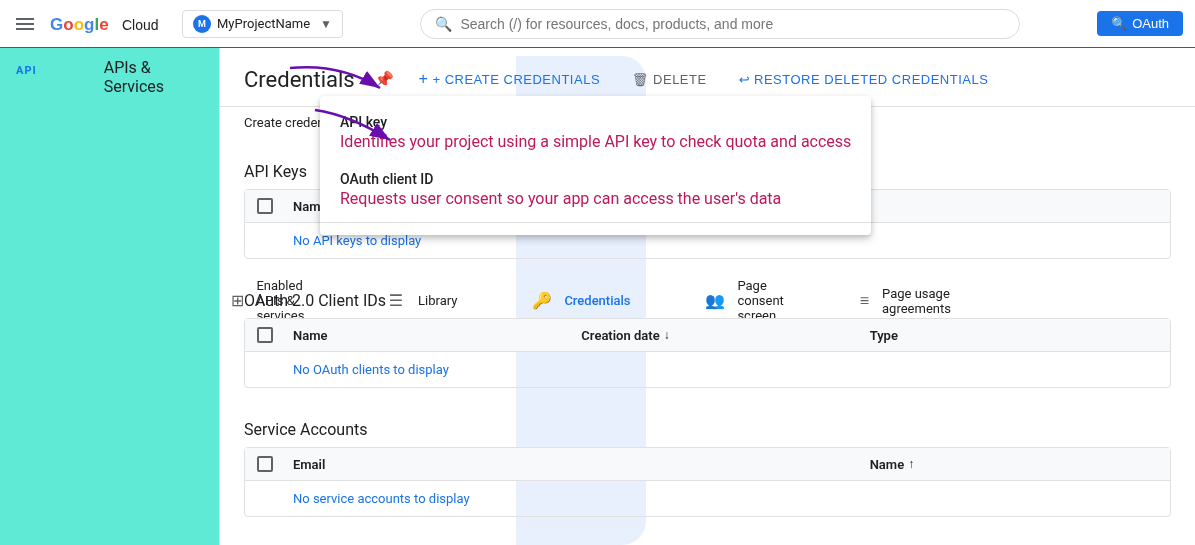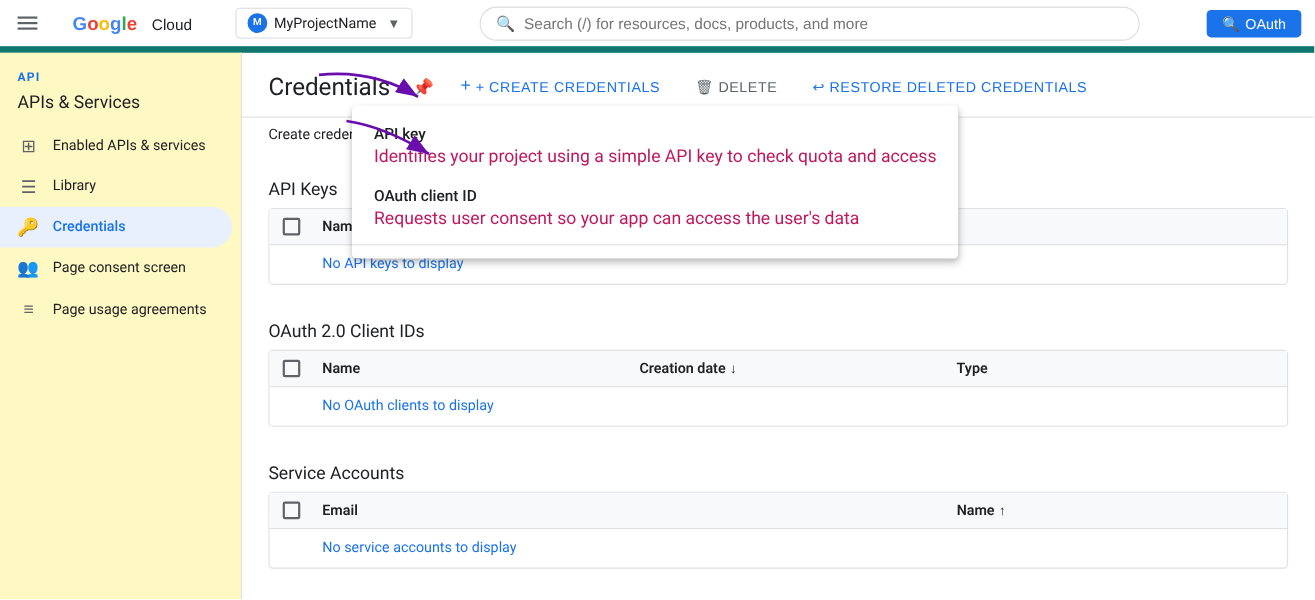--- a/index.html
+++ b/index.html
@@ -1,21 +1,21 @@
 <!DOCTYPE html>
 <html><head>
   <meta charset="utf-8">
   <style>
     * { box-sizing: border-box; margin: 0; padding: 0; }
     body { font-family: 'Google Sans', Roboto, Arial, sans-serif; font-size: 14px; color: #202124; background: #fff; overflow: hidden; }
 
     
     .top-navbar {
       display: flex; align-items: center; height: 48px;
-      border-bottom: 6px solid #0f766e; padding: 0 12px; gap: 28px;
+      border-bottom: 1px solid #0f766e; padding: 0 12px; gap: 12px;
     }
     .hamburger { cursor: pointer; padding: 4px; }
     .hamburger span { display: block; width: 18px; height: 2px; background: #5f6368; margin: 3px 0; }
     .google-cloud-logo { display: flex; align-items: center; gap: 6px; font-size: 14px; font-weight: 500; color: #202124; white-space: nowrap; }
     .project-selector {
       display: flex; align-items: center; gap: 6px;
       border: 1px solid #dadce0; border-radius: 4px;
       padding: 4px 10px; cursor: pointer; font-size: 13px; color: #202124;
       background: #fff; min-width: 160px;
     }
@@ -32,21 +32,21 @@
       white-space: nowrap;
     }
     .search-icon-svg { color: #5f6368; }
 
     
     .layout { display: flex; height: calc(100vh - 48px); }
 
     
     .sidebar {
       width: 220px; min-width: 220px; border-right: 1px solid #e0e0e0;
-      display: flex; flex-direction: column; padding-top: 8px; background: #fef9c3;
+      display: flex; padding-top: 8px; background: #5eead4; gap: 35px;
     }
     .sidebar-api-label {
       font-size: 11px; font-weight: 700; color: #1a73e8; padding: 8px 16px 4px;
       letter-spacing: 1px;
     }
     .sidebar-title { font-size: 16px; font-weight: 400; color: #202124; padding: 2px 16px 12px; }
     .sidebar-item {
       display: flex; align-items: center; gap: 12px; padding: 9px 16px;
       cursor: pointer; color: #202124; font-size: 13px; border-radius: 0 24px 24px 0;
       margin-right: 8px;

